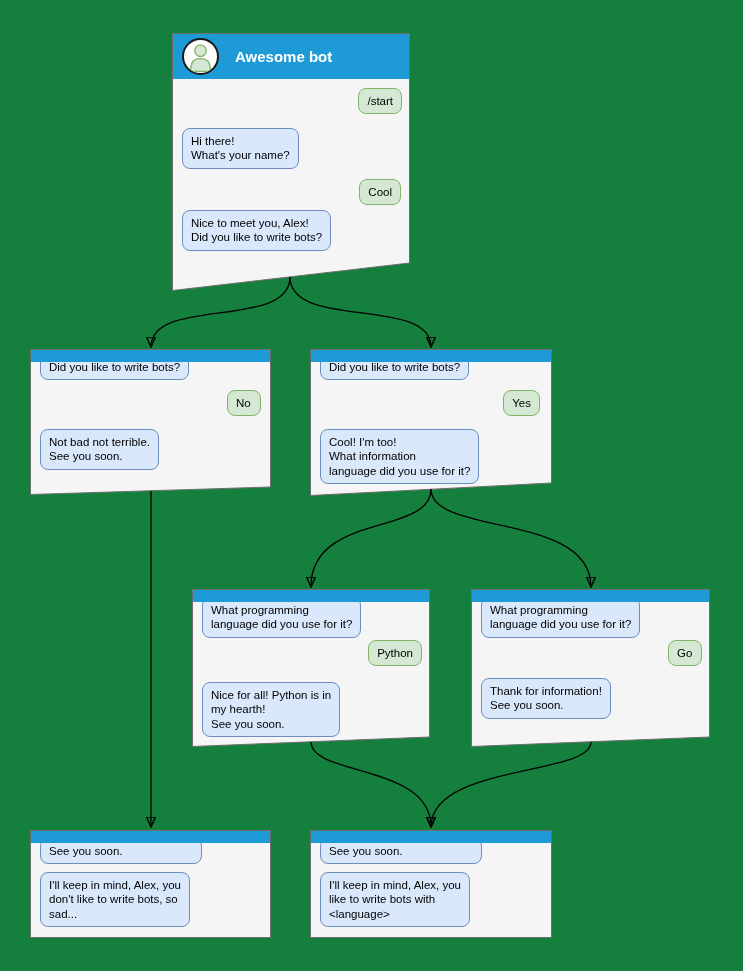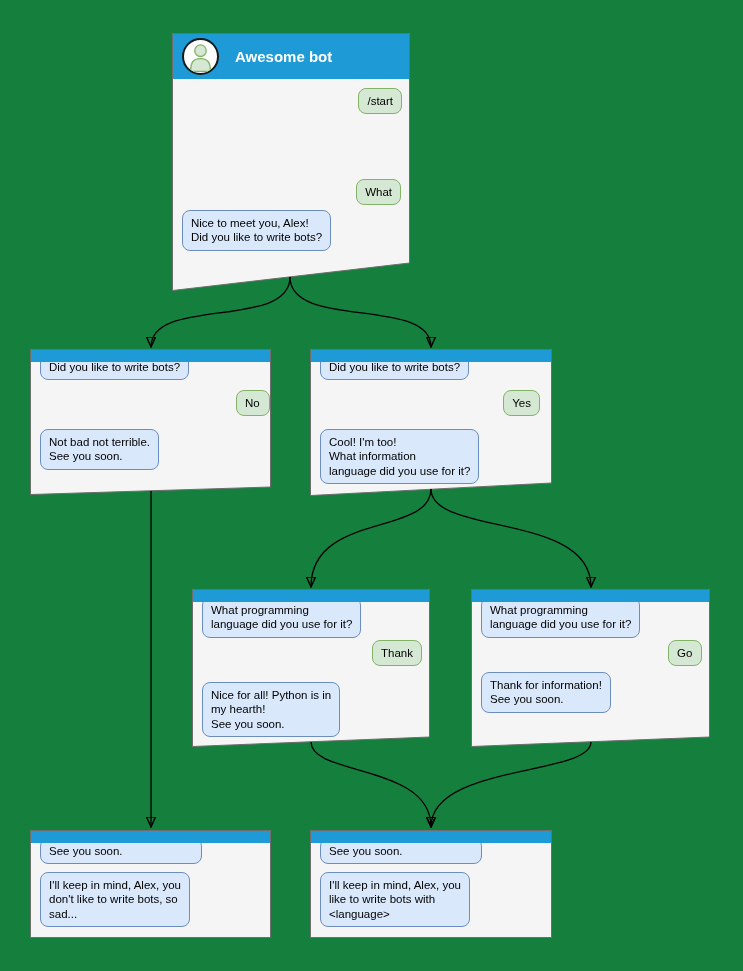--- a/index.html
+++ b/index.html
@@ -51,32 +51,34 @@
     <div class="wheader big">
       <span class="avatar">
         <svg width="33" height="33" viewBox="0 0 40 40">
           <circle cx="20" cy="13" r="7" fill="#d5e8d4" stroke="#82b366" stroke-width="1.6"></circle>
           <path d="M8,38 C8,26 12,22.5 20,22.5 C28,22.5 32,26 32,38 Z" fill="#d5e8d4" stroke="#82b366" stroke-width="1.6"></path>
         </svg>
       </span>
       <span class="title">Awesome bot</span>
     </div>
     <div class="bubble user" style="top:55px;right:8px">/start</div>
-    <div class="bubble user" style="top:146px;right:9px">What</div>
+    <div class="bubble bot" style="top:95px">Hi there!
+What's your name?</div>
+    <div class="bubble user" style="top:146px;right:9px">Cool</div>
     <div class="bubble bot" style="top:177px">Nice to meet you, Alex!
 Did you like to write bots?</div>
   </div>
 
   <div class="window" style="left:30px;top:349px;width:241px;height:146px">
     <svg class="frame" width="241" height="146">
       <polygon points="0.5,0.5 240.5,0.5 240.5,138 0.5,145.5"></polygon>
     </svg>
     <div class="wheader thin"></div>
     <div class="bubble bot" style="top:5px">Did you like to write bots?</div>
-    <div class="bubble user" style="top:41px;right:1px">No</div>
+    <div class="bubble user" style="top:41px;right:10px">No</div>
     <div class="bubble bot" style="top:80px">Not bad not terrible.
 See you soon.</div>
   </div>
 
   <div class="window" style="left:310px;top:349px;width:242px;height:147px">
     <svg class="frame" width="242" height="147">
       <polygon points="0.5,0.5 241.5,0.5 241.5,134 0.5,146.5"></polygon>
     </svg>
     <div class="wheader thin"></div>
     <div class="bubble bot" style="top:5px">Did you like to write bots?</div>
@@ -86,35 +88,35 @@
 language did you use for it?</div>
   </div>
 
   <div class="window" style="left:192px;top:589px;width:238px;height:158px">
     <svg class="frame" width="238" height="158">
       <polygon points="0.5,0.5 237.5,0.5 237.5,148 0.5,157.5"></polygon>
     </svg>
     <div class="wheader thin"></div>
     <div class="bubble bot" style="top:8px">What programming
 language did you use for it?</div>
-    <div class="bubble user" style="top:51px;right:8px">Thank</div>
+    <div class="bubble user" style="top:51px;right:8px">Python</div>
     <div class="bubble bot" style="top:93px">Nice for all! Python is in
 my hearth!
 See you soon.</div>
   </div>
 
   <div class="window" style="left:471px;top:589px;width:239px;height:158px">
     <svg class="frame" width="239" height="158">
       <polygon points="0.5,0.5 238.5,0.5 238.5,148 0.5,157.5"></polygon>
     </svg>
     <div class="wheader thin"></div>
     <div class="bubble bot" style="top:8px">What programming
 language did you use for it?</div>
     <div class="bubble user" style="top:51px;right:8px">Go</div>
-    <div class="bubble bot" style="top:83px">Thank for information!
+    <div class="bubble bot" style="top:89px">Thank for information!
 See you soon.</div>
   </div>
 
   <div class="window" style="left:30px;top:830px;width:241px;height:108px">
     <svg class="frame" width="241" height="108">
       <polygon points="0.5,0.5 240.5,0.5 240.5,107.5 0.5,107.5"></polygon>
     </svg>
     <div class="wheader thin"></div>
     <div class="bubble bot wide" style="top:8px">See you soon.</div>
     <div class="bubble bot" style="top:42px">I'll keep in mind, Alex, you

